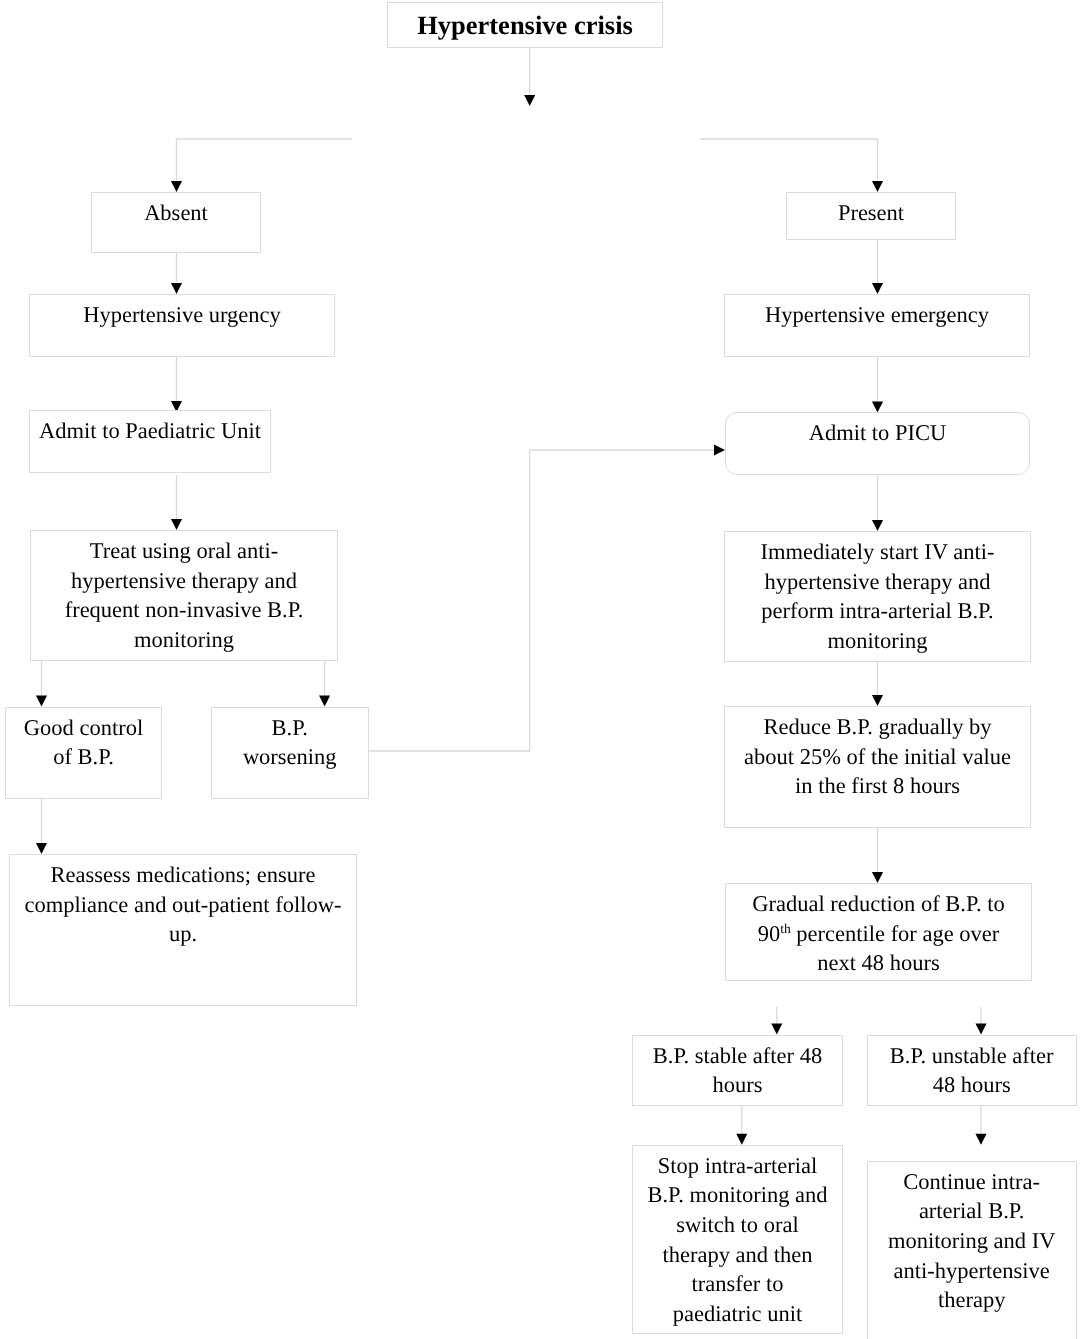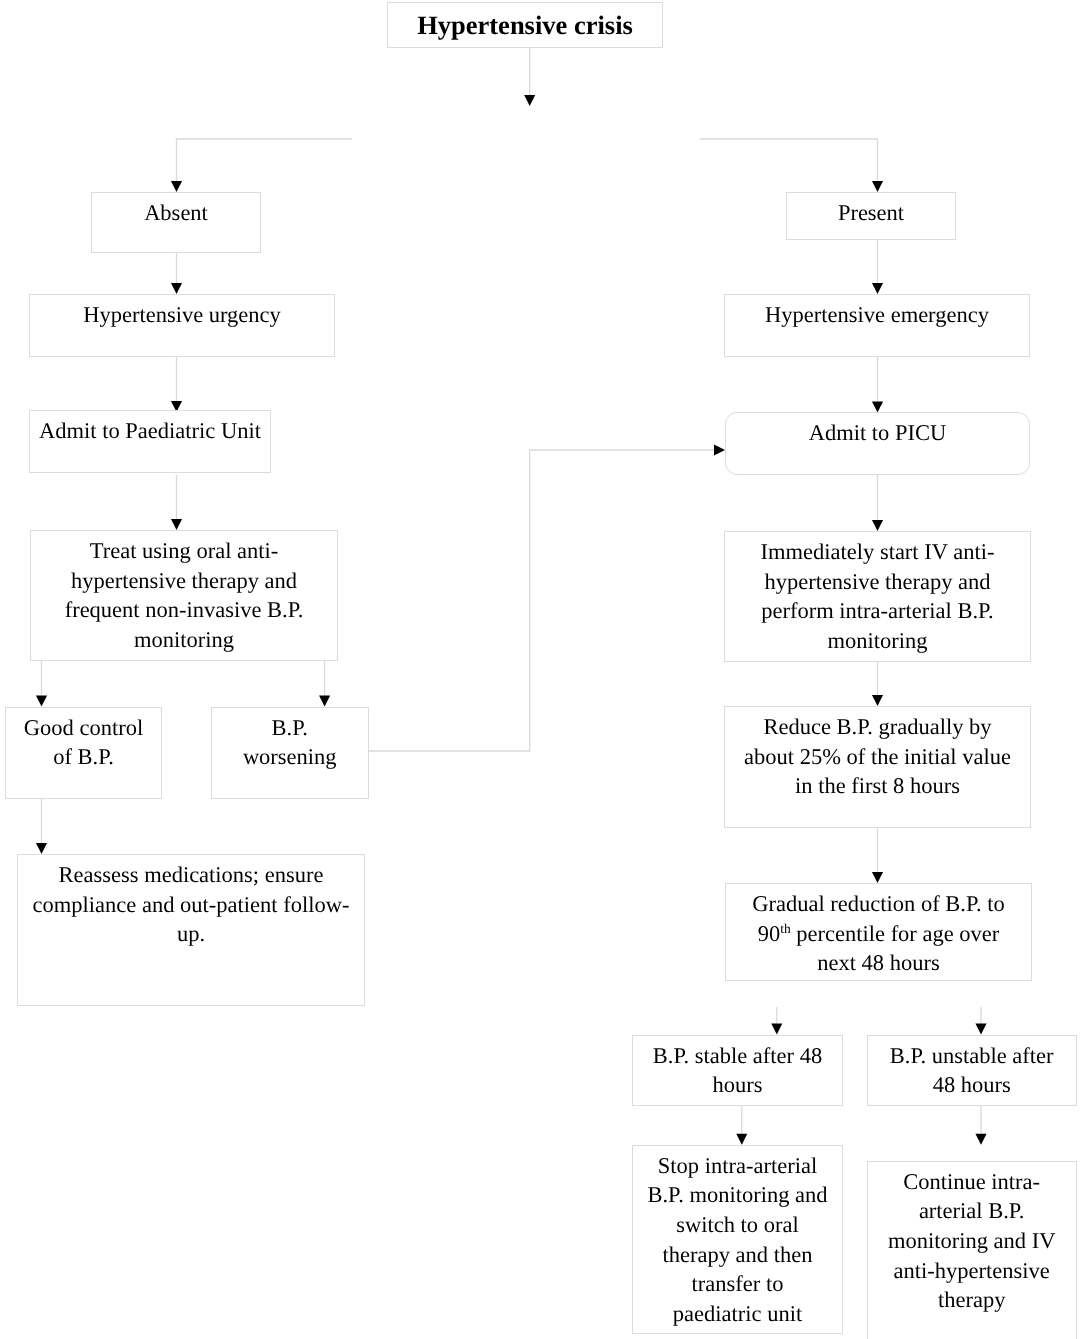--- a/index.html
+++ b/index.html
@@ -142,21 +142,21 @@
     </div>
   <div class="node" style="left: 211px; top: 706.5px; width: 157.5px; height: 92px; padding-top: 5px; border-color: rgb(220, 220, 220);">
       <span class="txt">B.P.
 worsening</span>
     </div>
   <div class="node" style="left: 724px; top: 706px; width: 307px; height: 122px; padding-top: 5px; border-color: rgb(220, 220, 220);">
       <span class="txt">Reduce B.P. gradually by
 about 25% of the initial value
 in the first 8 hours</span>
     </div>
-  <div class="node" style="left: 17px; top: 854px; width: 348px; height: 151.5px; padding-top: 5px; border-color: rgb(220, 220, 220);">
+  <div class="node" style="left: 9px; top: 854px; width: 348px; height: 151.5px; padding-top: 5px; border-color: rgb(220, 220, 220);">
       <span class="txt">Reassess medications; ensure
 compliance and out-patient follow-
 up.</span>
     </div>
   <div class="node" style="left: 725px; top: 883px; width: 307px; height: 98px; padding-top: 5px; border-color: rgb(220, 220, 220);">
       <span class="txt">Gradual reduction of B.P. to
 90<sup>th</sup> percentile for age over
 next 48 hours</span>
     </div>
   <div class="node" style="left: 632px; top: 1034.5px; width: 211px; height: 71.7px; padding-top: 5px; border-color: rgb(220, 220, 220);">

